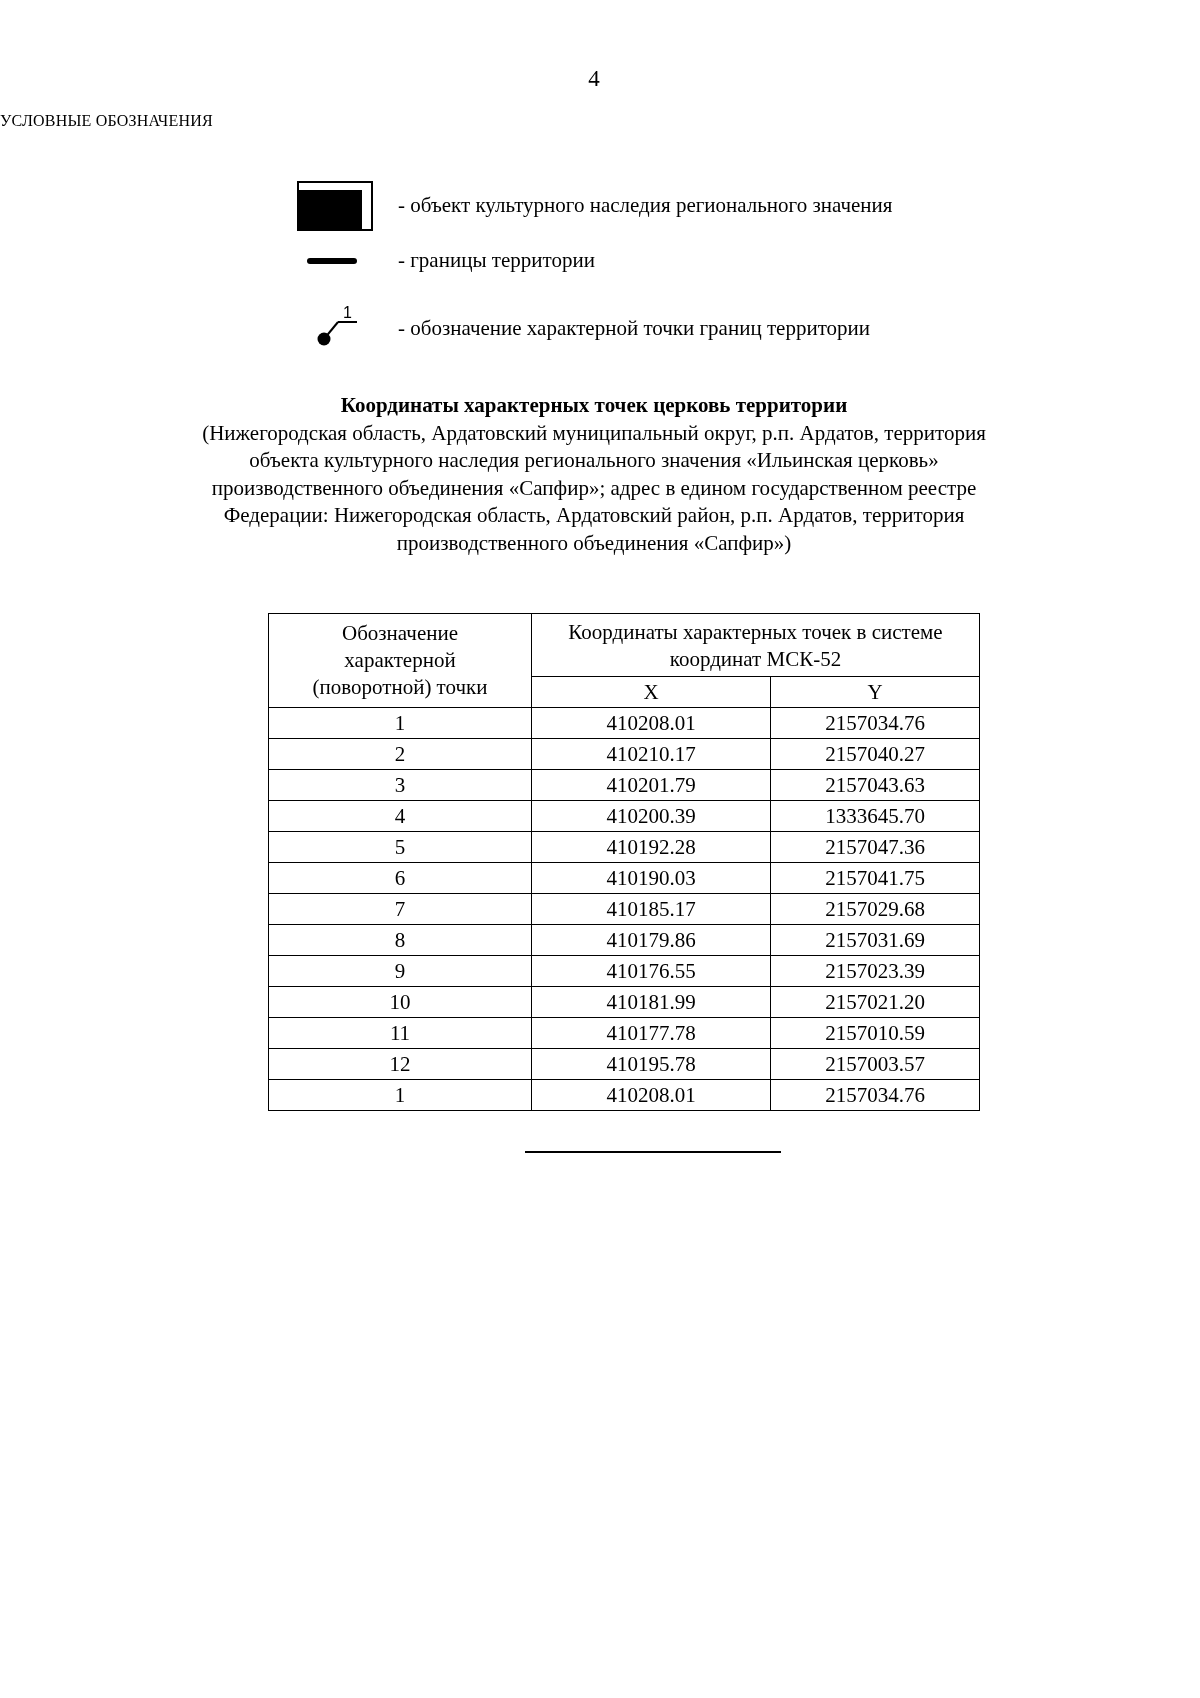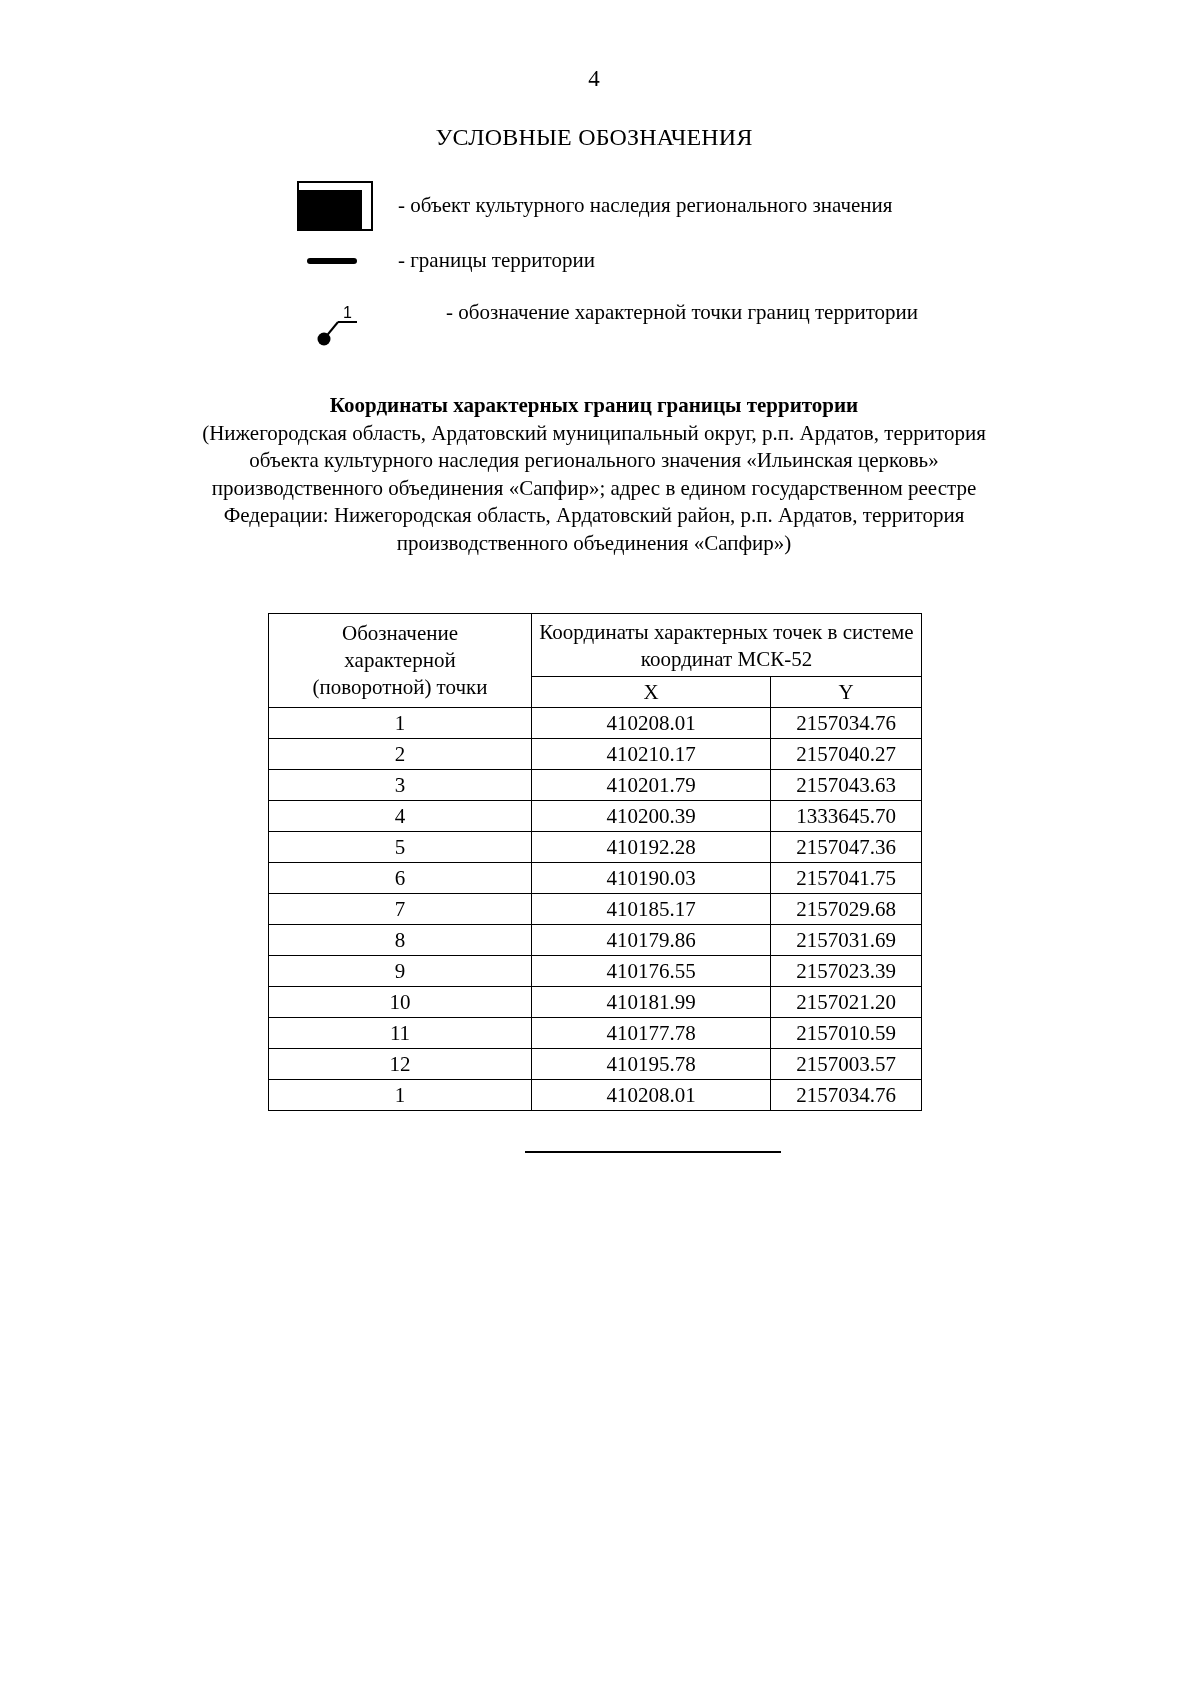--- a/index.html
+++ b/index.html
@@ -5,22 +5,22 @@
     html, body { margin: 0; padding: 0; background: #ffffff; }
     body {
       width: 1200px; height: 1698px; position: relative; overflow: hidden;
       font-family: "Liberation Serif", "DejaVu Serif", serif; color: #000;
     }
     .page-number {
       position: absolute; top: 66px; left: 0; width: 1188px;
       text-align: center; font-size: 23px;
     }
     .legend-title {
-      position: absolute; top: 124px; left: 0; width: 1188px;
-      text-align: center; font-size: 24px; letter-spacing: 0.2px;
+      position: absolute; top: 112px; left: 0; width: 1188px;
+      font-size: 16px; letter-spacing: 0.2px;
     }
     .legend-row { position: absolute; left: 0; width: 990px; height: 50px; padding-left: 12px; }
     .legend-row .icon-box { position: absolute; }
     .legend-row .label {
       position: absolute; left: 398px; font-size: 21px; white-space: nowrap;
     }
     .obj-icon {
       left: 297px; top: 0; width: 76px; height: 50px;
       border: 2px solid #000; box-sizing: border-box; background: #fff;
     }
@@ -32,21 +32,21 @@
     }
     .point-icon { left: 315px; top: 0; width: 50px; height: 50px; }
 
     .coord-heading {
       position: absolute; top: 392px; left: 0; width: 1188px;
       text-align: center; font-size: 21px; line-height: 27.5px;
     }
     .coord-heading .bold { font-weight: bold; }
 
     table.coords {
-      position: absolute; top: 613px; left: 268px; width: 654px;
+      position: absolute; top: 613px; left: 268px; width: 712px;
       border-collapse: collapse; font-size: 21px;
     }
     table.coords td, table.coords th {
       border: 1.6px solid #000; text-align: center; font-weight: normal;
       padding: 0; line-height: 24px;
     }
     table.coords th.col-point { width: 254px; padding: 6px 4px; line-height: 27px; }
     table.coords th.col-coords { padding: 4px 6px 2px; line-height: 27px; }
     table.coords th.sub { height: 30px; }
     table.coords tbody td { height: 30px; }
@@ -77,25 +77,25 @@
 
 <div class="legend-row" style="top:298px;">
   <div class="icon-box point-icon">
     <svg width="50" height="50" viewBox="0 0 50 50">
       <circle cx="9" cy="41" r="6.5" fill="#000"></circle>
       <line x1="9" y1="41" x2="23" y2="24" stroke="#000" stroke-width="2"></line>
       <line x1="23" y1="24" x2="42" y2="24" stroke="#000" stroke-width="2"></line>
       <text x="28" y="20" font-family="Liberation Sans, sans-serif" font-size="16" fill="#000">1</text>
     </svg>
   </div>
-  <div class="label" style="top:2px;margin-left:48px;">- обозначение характерной точки границ территории</div>
+  <div class="label" style="top:18px;">- обозначение характерной точки границ территории</div>
 </div>
 
 <div class="coord-heading">
-  <div class="bold">Координаты характерных границ границы территории</div>
+  <div class="bold">Координаты характерных точек церковь территории</div>
   <div>(Нижегородская область, Ардатовский муниципальный округ, р.п. Ардатов, территория</div>
   <div>объекта культурного наследия регионального значения «Ильинская церковь»</div>
   <div>производственного объединения «Сапфир»; адрес в едином государственном реестре</div>
   <div>Федерации: Нижегородская область, Ардатовский район, р.п. Ардатов, территория</div>
   <div>производственного объединения «Сапфир»)</div>
 </div>
 
 <table class="coords">
   <thead>
     <tr>

